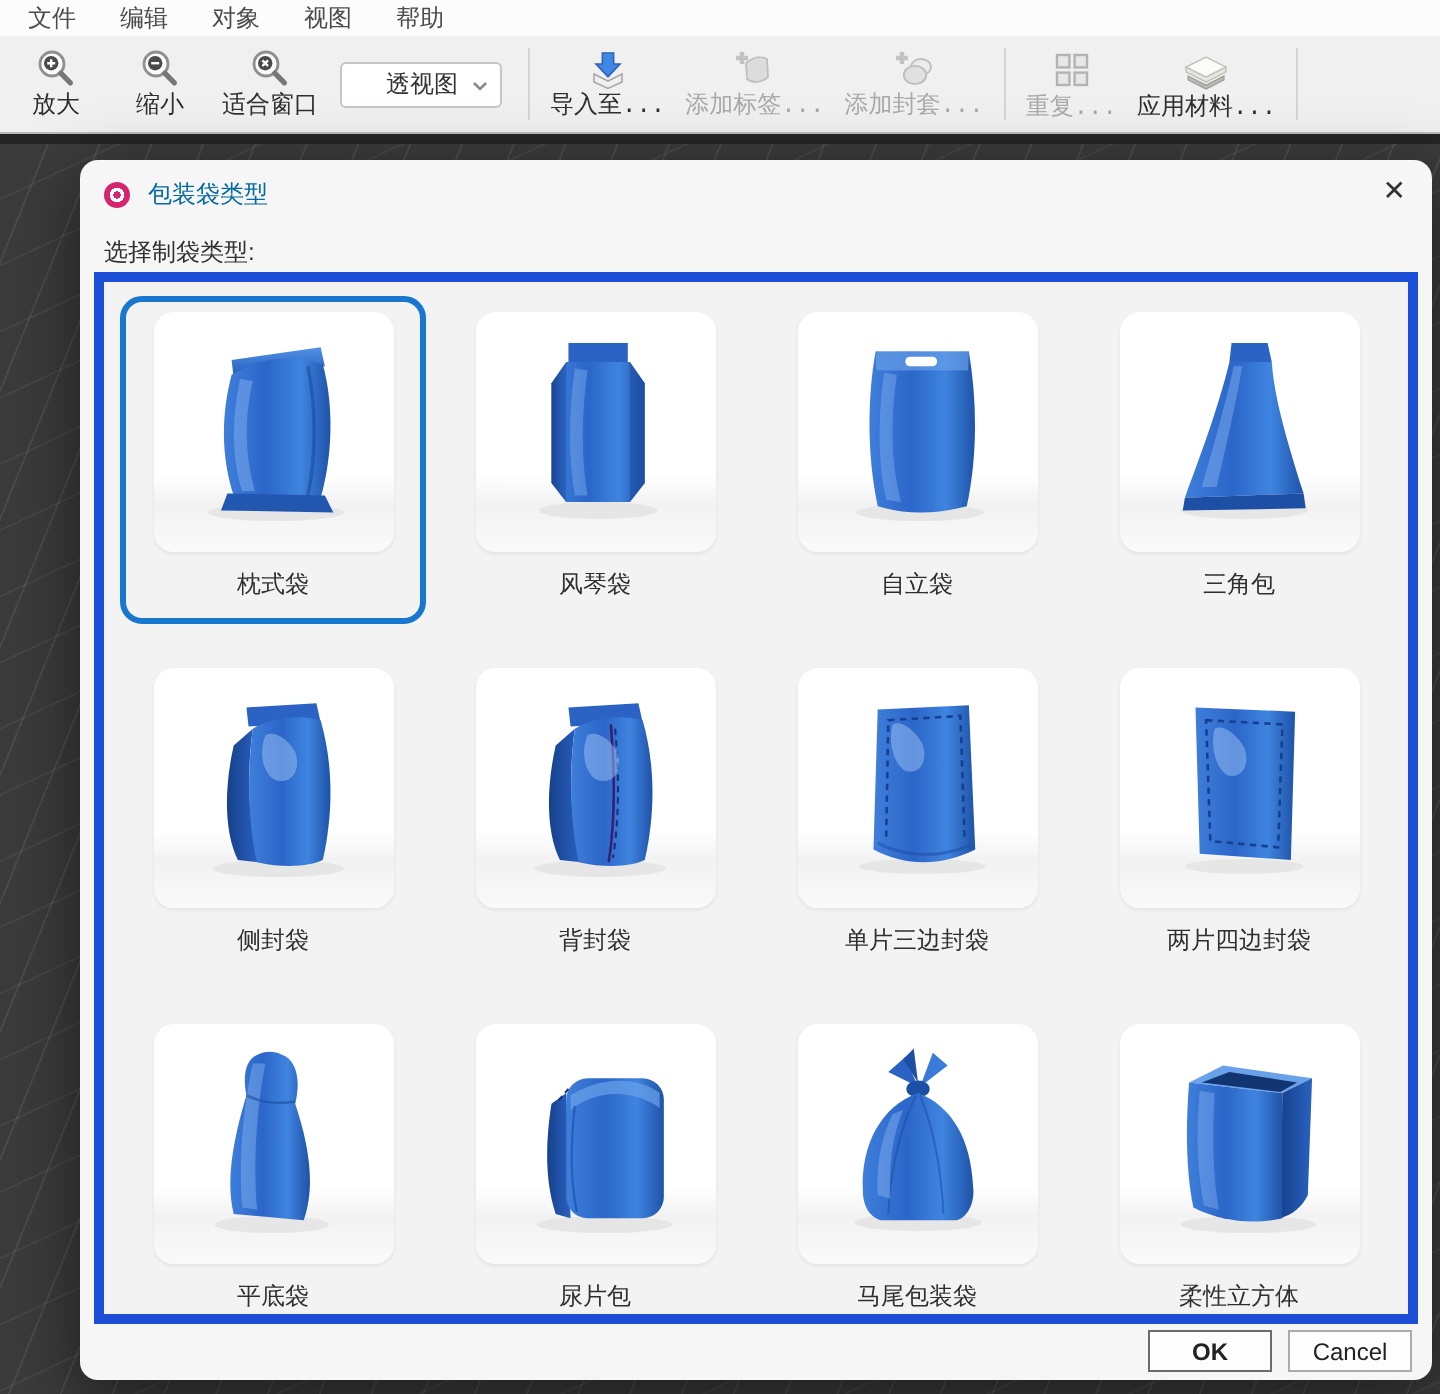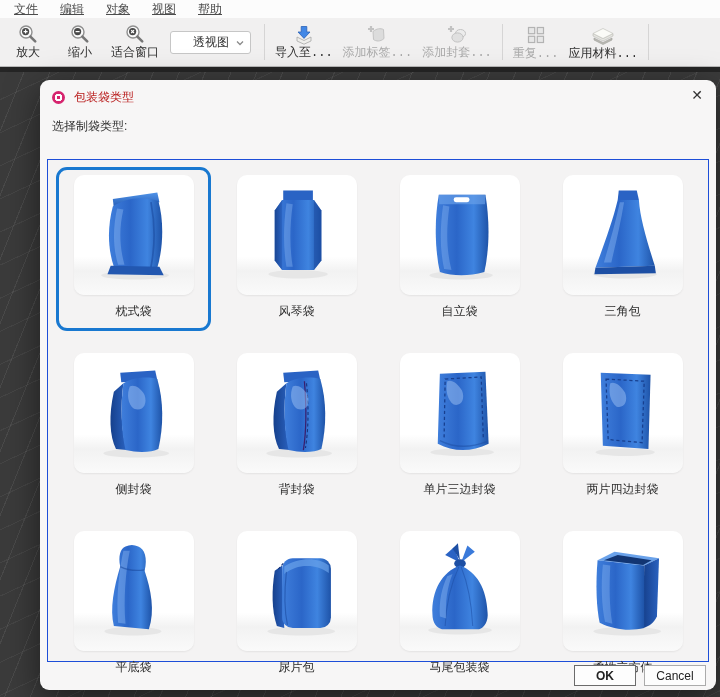--- a/index.html
+++ b/index.html
@@ -2,21 +2,21 @@
 <html><head>
 <meta charset="utf-8">
 <style>
   html,body{margin:0;padding:0;}
   body{font-family:"Liberation Sans","DejaVu Sans",sans-serif;}
   #app{position:relative;width:720px;height:697px;overflow:hidden;background:#3a3a3a;}
 
   
   .menubar{position:absolute;top:0;left:0;right:0;height:18px;background:#fcfcfc;
     display:flex;align-items:center;padding-left:10px;font-size:12px;color:#4c4c4c;z-index:3;}
-  .menu-item{margin-right:14px;padding:0 4px;cursor:default;text-decoration:underline;}
+  .menu-item{margin-right:14px;padding:0 4px;cursor:default;}
 
   
   .toolbar{position:absolute;top:18px;left:0;right:0;height:48px;background:#f1f0f0;
     display:flex;align-items:center;padding:0 2px;z-index:3;border-bottom:1px solid #b9b9b9;}
   .tool-btn{display:flex;flex-direction:column;align-items:center;justify-content:flex-end;
     min-width:42px;padding:2px 5px 3px 5px;font-size:12px;color:#2f2f2f;line-height:14px;white-space:nowrap;font-family:Liberation Mono, monospace;}
   .tool-btn svg{display:block;}
   .tool-btn.bold{font-weight:bold;}
   .tool-btn.disabled{color:#a9a9a9;}
   .tb-select{height:21px;background:#fff;border:1px solid #c6c6c6;border-radius:3px;
@@ -29,26 +29,26 @@
       repeating-linear-gradient(112deg, rgba(255,255,255,0.075) 0 1px, transparent 1px 24px),
       repeating-linear-gradient(155deg, rgba(255,255,255,0.05) 0 1px, transparent 1px 30px);}
   .viewport-topstrip{position:absolute;top:0;left:0;right:0;height:6px;background:#252525;}
 
   
   .dialog{position:absolute;left:40px;top:80px;width:676px;height:610px;background:#f7f6f6;
     border-radius:9px;box-shadow:0 10px 34px rgba(0,0,0,.5);z-index:5;}
   .dialog-header{display:flex;align-items:center;gap:9px;padding:9px 12px 2px 12px;}
   .brand-icon{width:13px;height:13px;border-radius:50%;flex:0 0 13px;
     background:radial-gradient(circle at 50% 50%, #d6246e 0 1.8px, #ffffff 1.9px 3.6px, #d6246e 3.7px 100%);}
-  .dialog-title{font-size:12px;color:#b91c1c;}
+  .dialog-title{font-size:12px;color:#0369a1;}
   .close-btn{position:absolute;top:8px;right:13px;font-size:14px;color:#333;line-height:14px;cursor:default;}
   .prompt{font-size:12px;color:#303030;margin:10px 0 0 12px;}
 
   .panel{position:absolute;left:7px;right:7px;top:56px;bottom:28px;background:#f4f3f3;
-    border:1px solid #1d4ed8;box-sizing:border-box;padding:7px 8px;margin-top:23px;}
+    border:5px solid #1d4ed8;box-sizing:border-box;padding:7px 8px;}
   .grid{display:grid;grid-template-columns:repeat(4,1fr);column-gap:8px;row-gap:14px;}
   .cell{display:flex;flex-direction:column;align-items:center;border:3px solid transparent;
     border-radius:11px;padding:5px 0 8px 0;cursor:default;}
   .cell.selected{border-color:#1878d0;}
   .thumb{width:120px;height:120px;background:linear-gradient(#ffffff 0 68%, #f2f2f2 80%, #fafafa 100%);
     border-radius:10px;box-shadow:0 1px 2px rgba(0,0,0,.07);display:flex;align-items:center;justify-content:center;}
   .thumb svg{width:106px;height:106px;}
   .cell-label{margin-top:8px;font-size:12px;color:#2f2f2f;}
 
   .footer{position:absolute;right:10px;bottom:4px;display:flex;gap:8px;}

